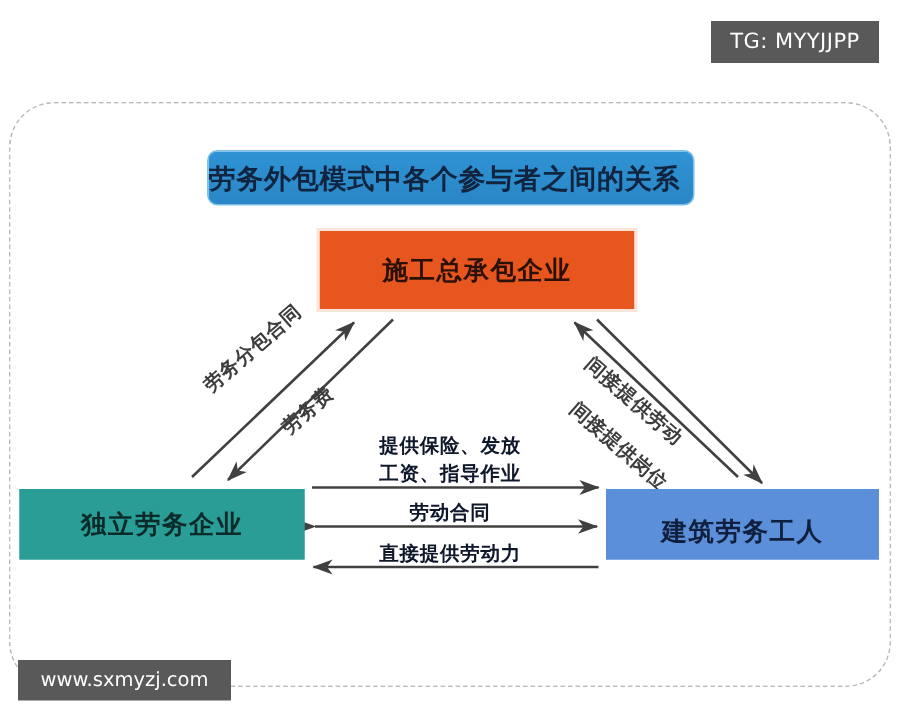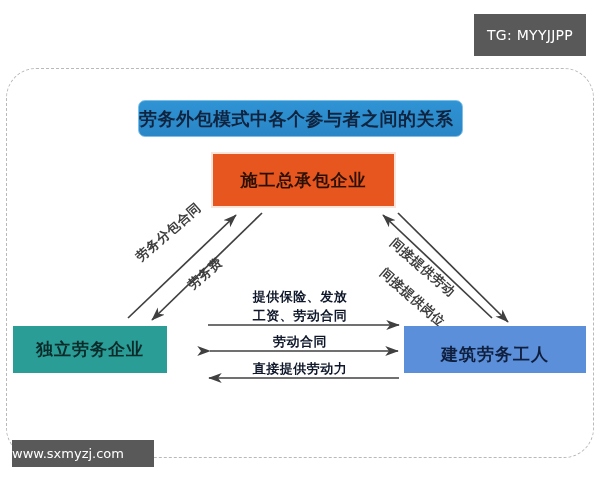--- a/index.html
+++ b/index.html
@@ -14,21 +14,21 @@
     overflow: hidden;
     position: relative;
   }
 
   
   #tg-badge {
     position: absolute;
     left: 474px;
     top: 14px;
     width: 112px;
-    height: 42px;
+    height: 28px;
     background: #595959;
     color: #ffffff;
     font-size: 14px;
     display: flex;
     align-items: center;
     justify-content: center;
     letter-spacing: 0.3px;
     z-index: 40;
   }
 
@@ -37,20 +37,21 @@
     position: absolute;
     left: 12px;
     top: 440px;
     width: 142px;
     height: 27px;
     background: #595959;
     color: #ffffff;
     font-size: 13px;
     display: flex;
     align-items: center;
+    justify-content: center;
     z-index: 40;
   }
 
   
   #canvas {
     position: absolute;
     left: 6px;
     top: 68px;
     width: 588px;
     height: 390px;
@@ -106,31 +107,31 @@
   }
   .entity .txt {
     font-size: 17px;
     font-weight: bold;
     white-space: nowrap;
   }
 
   #box-contractor {
     left: 211px;
     top: 152px;
-    width: 185px;
+    width: 214px;
     height: 56px;
     background: linear-gradient(#e8561f, #e8561f);
     border: 2px solid #fbe5da;
   }
   #box-contractor .txt { color: #2b1105; letter-spacing: 1px; }
 
   #box-labor-firm {
     left: 13px;
     top: 326px;
-    width: 154px;
+    width: 190px;
     height: 47px;
     background: #2a9d96;
     border: 1px solid #2a9d96;
   }
   #box-labor-firm .txt { color: #0a2b2a; letter-spacing: 1px; }
 
   #box-workers {
     left: 404px;
     top: 326px;
     width: 182px;
@@ -233,19 +234,19 @@
 <div class="entity" id="box-workers">
   <span class="txt">建筑劳务工人</span>
 </div>
 
 <div class="diag-label" id="lbl-subcontract">劳务分包合同</div>
 <div class="diag-label" id="lbl-fee">劳务费</div>
 <div class="diag-label" id="lbl-indirect-labor">间接提供劳动</div>
 <div class="diag-label" id="lbl-indirect-post">间接提供岗位</div>
 
 <div class="mid-label" id="lbl-insurance-1">提供保险、发放</div>
-<div class="mid-label" id="lbl-insurance-2">工资、劳动合同</div>
+<div class="mid-label" id="lbl-insurance-2">工资、指导作业</div>
 <div class="mid-label" id="lbl-contract">劳动合同</div>
 <div class="mid-label" id="lbl-direct">直接提供劳动力</div>
 
 <div id="watermark">
   <span>www.sxmyzj.com</span>
 </div>
 
 </body></html>

